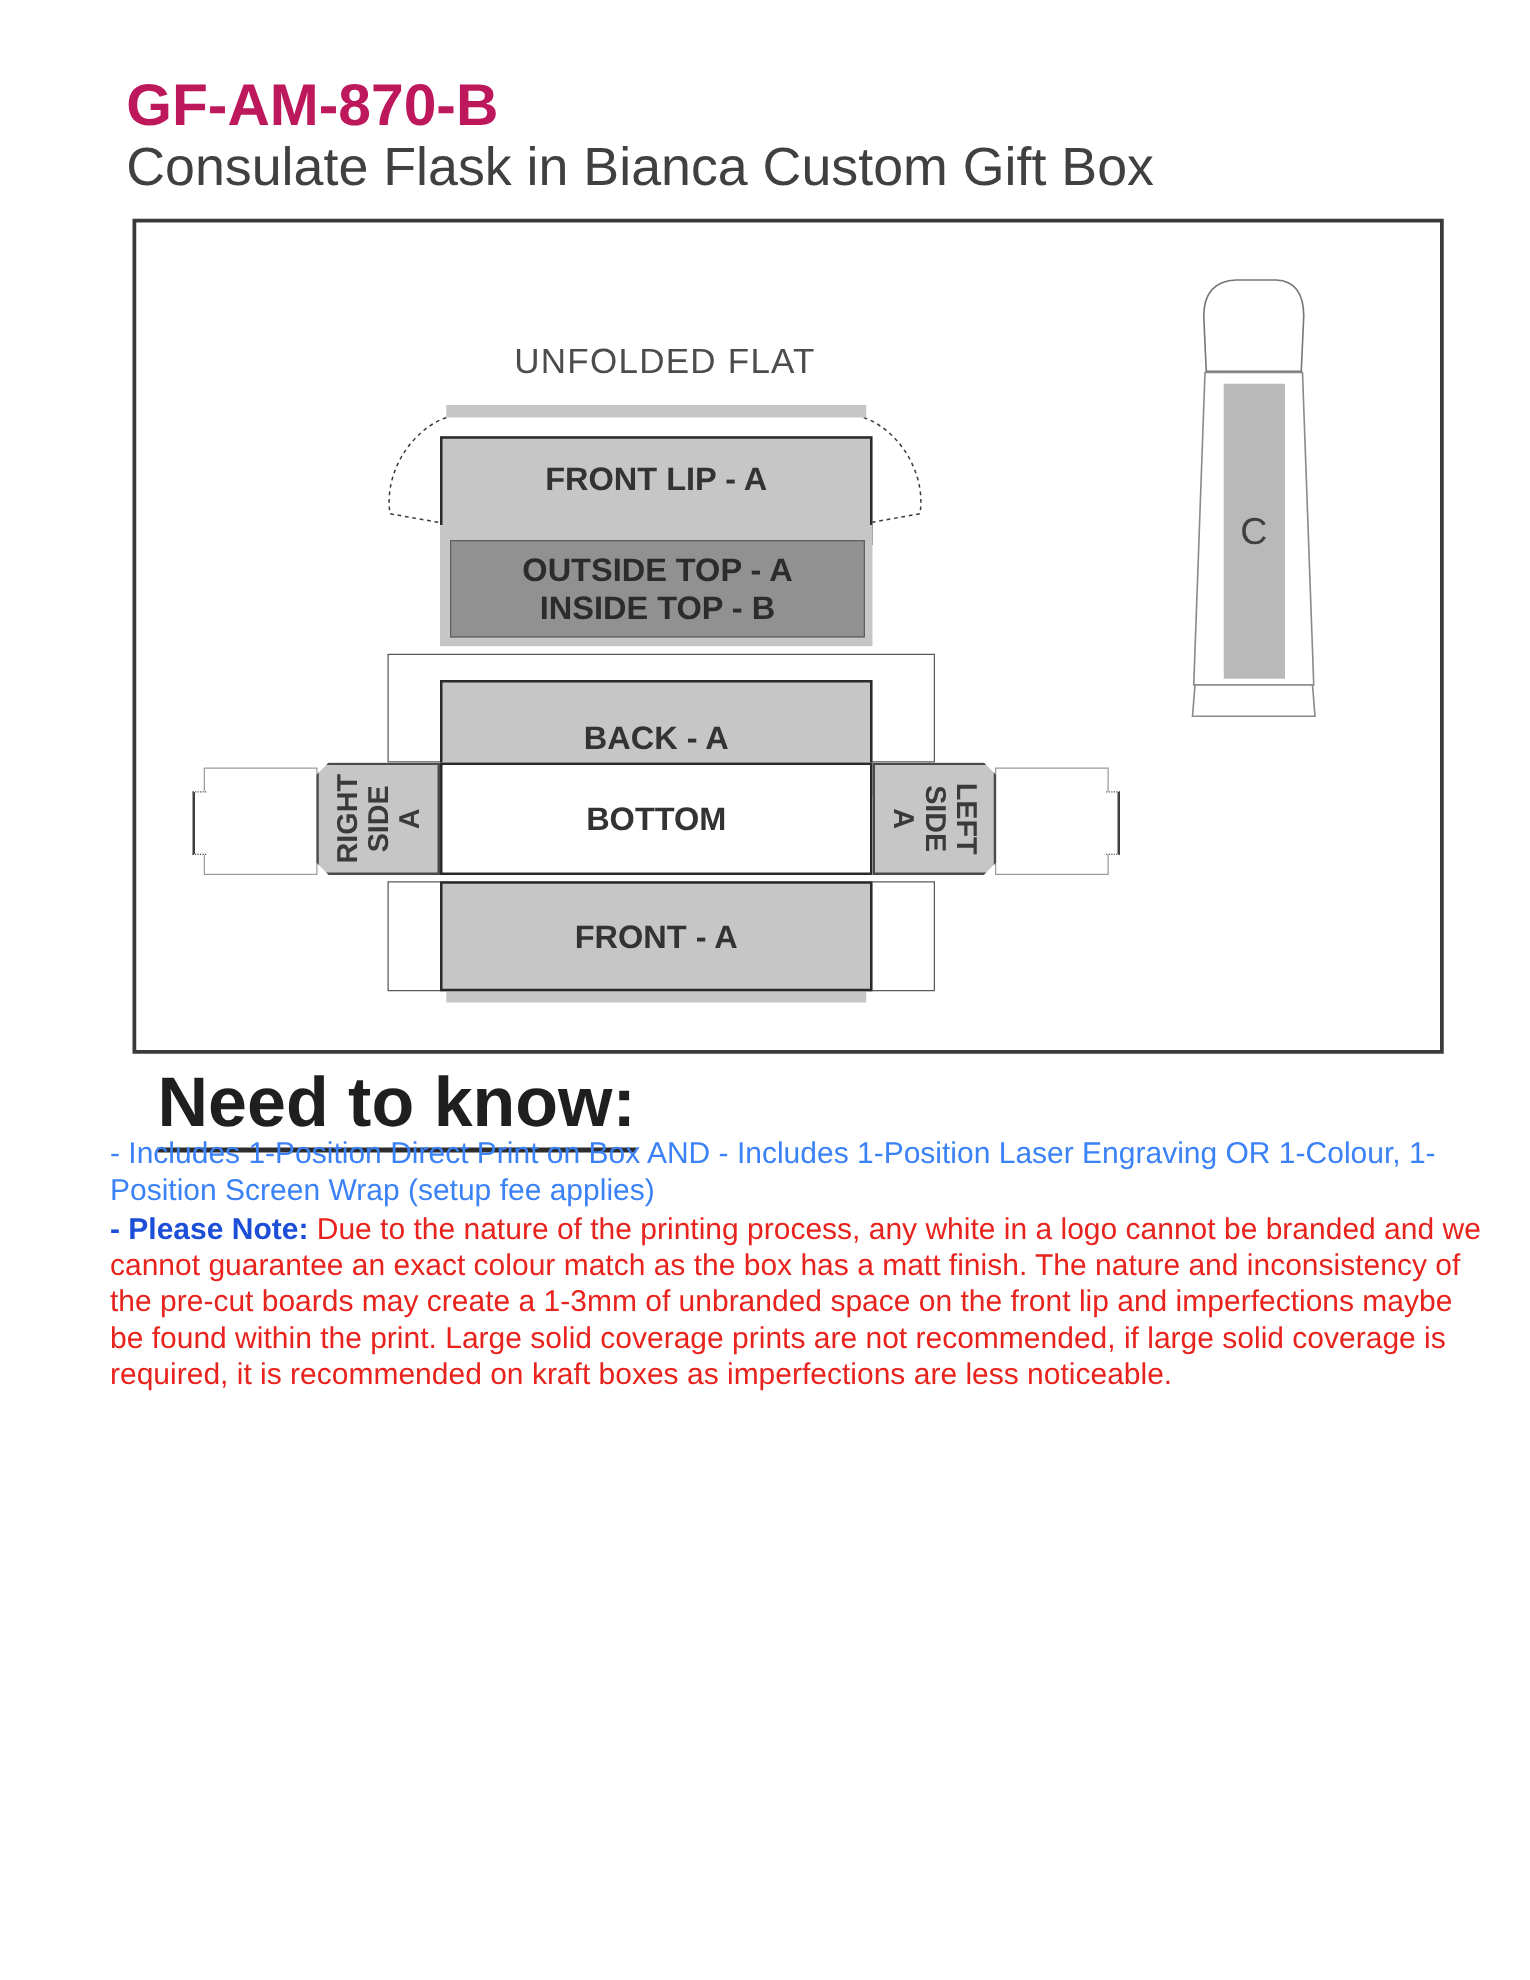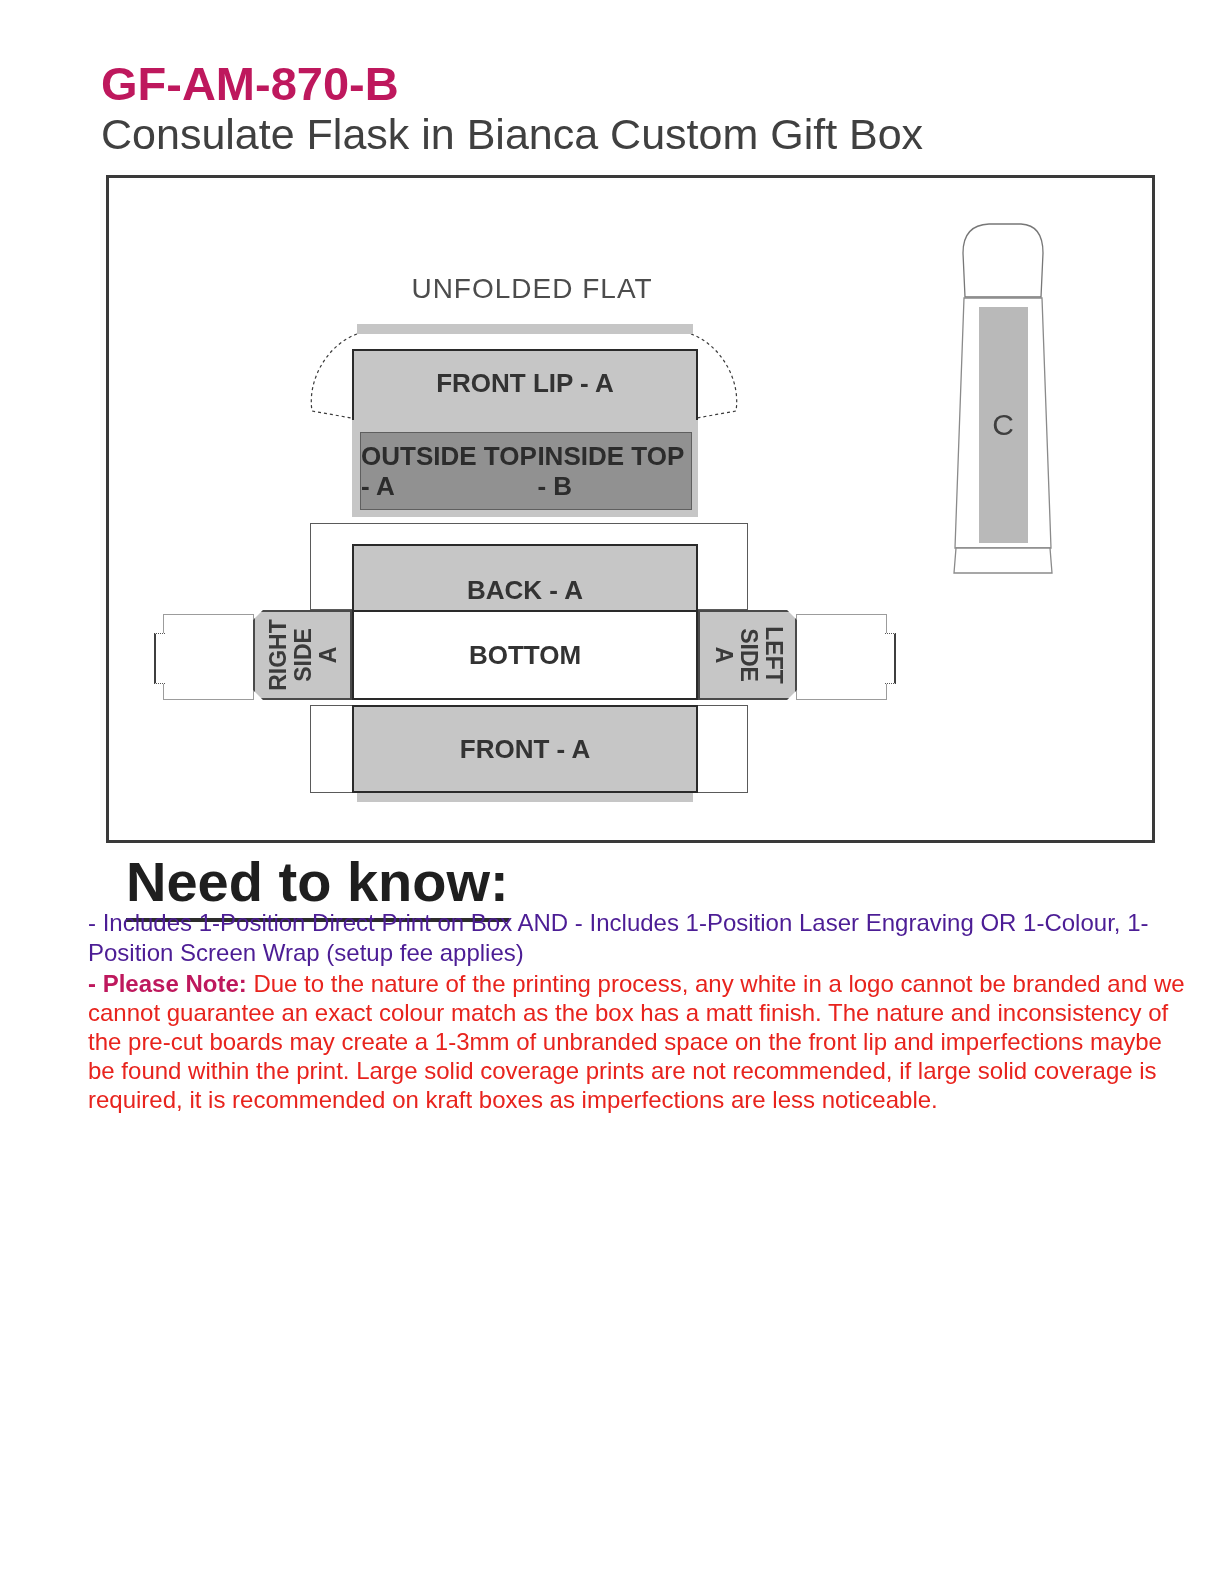--- a/index.html
+++ b/index.html
@@ -21,21 +21,21 @@
 
   #front-lip { left:352px; top:333px; width:346px; height:87px; background:#c6c6c6;
                border:2px solid #2a2a2a; z-index:2; align-items:flex-start; padding-top:17px;margin-top:16px; }
   .bleed-a { position:absolute; left:357px; top:324px; width:336px; height:10px;
              background:#c6c6c6; z-index:1; }
 
   #top-section { position:absolute; left:352px; top:420px; width:346px; height:97px;
                  background:#c6c6c6; z-index:2; }
   #top-inset { position:absolute; left:360px; top:432px; width:332px; height:78px;
                background:#919191; border:1px solid #5f5f5f; box-sizing:border-box;
-               display:flex; flex-direction:row; align-items:center; justify-content:flex-end;
+               display:flex; flex-direction:column; align-items:center; justify-content:center;
                font-weight:bold; color:#2c2c2c; font-size:26px; line-height:30px; z-index:3; }
 
   #back-underlay { position:absolute; left:310px; top:523px; width:438px; height:87px;
                    border:1px solid #5a5a5a; background:#ffffff; z-index:1; box-sizing:border-box; }
   #back-panel { left:352px; top:517px; width:346px; height:93px; background:#c6c6c6;
                 border:2px solid #2a2a2a; z-index:2;margin-top:27px; }
 
   #bottom-panel { left:352px; top:610px; width:346px; height:90px; background:#ffffff;
                   border:2px solid #2a2a2a; z-index:2; }
 
@@ -71,24 +71,24 @@
   .flap-svg { position:absolute; z-index:1; }
   #flap-svg-left  { left:299px; top:328px; }
   #flap-svg-right { left:687px; top:328px; }
 
   #flask { position:absolute; left:945px; top:215px; z-index:2; }
   #flask text { font-family:"Liberation Sans", sans-serif; }
 
   #ntk-heading { position:absolute; left:90px; top:849px; font-size:56px; font-weight:bold;
                  color:#1f1f1f; border-bottom:4px solid #2d2d2d; padding-bottom:4px;margin-left:36px; }
   #includes-text { position:absolute; left:88px; top:908px; width:1100px; font-size:24px;
-                   line-height:30px; color:#4c1d95; }
+                   line-height:30px; color:#3b82f6; }
   #note-text { position:absolute; left:88px; top:969px; width:1100px; font-size:24px;
                line-height:29px; color:#e8231d; }
-  .note-label { font-weight:bold; color:#be185d; }
+  .note-label { font-weight:bold; color:#1d4ed8; }
 </style>
 </head>
 <body>
 
 <div class="page">
 
   <div class="title">GF-AM-870-B</div>
   <div class="subtitle">Consulate Flask in Bianca Custom Gift Box</div>
 
   <div class="frame"></div>

